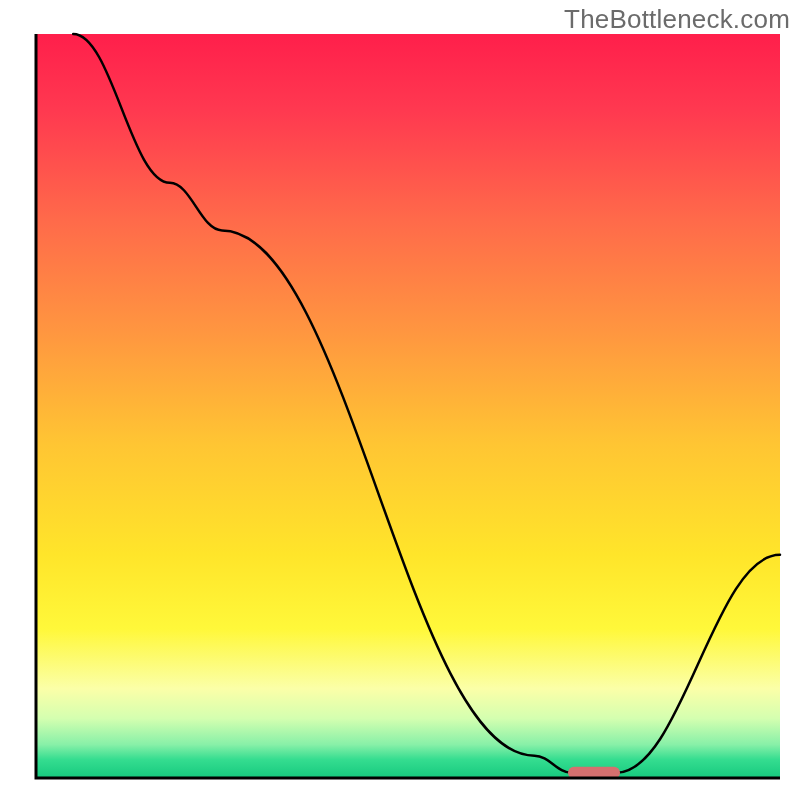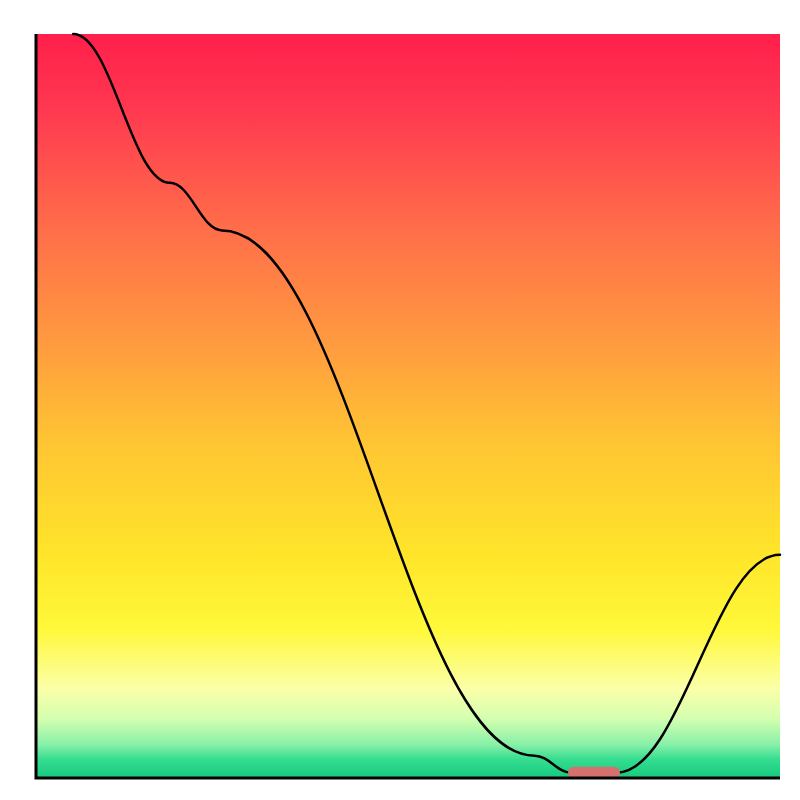--- a/index.html
+++ b/index.html
@@ -30,20 +30,21 @@
     display: block;
     position: absolute;
     top: 0;
     left: 0;
   }
 </style>
 </head>
 <body>
 
 <div class="canvas-wrap">
+  <div class="watermark">TheBottleneck.com</div>
 
   <svg id="chart-svg" width="800" height="800" viewBox="0 0 800 800">
     <defs>
       <linearGradient id="bg-grad" x1="0" y1="0" x2="0" y2="1">
           <stop offset="0.00%" stop-color="#ff1f4b"></stop>
           <stop offset="10.00%" stop-color="#ff3850"></stop>
           <stop offset="25.00%" stop-color="#ff6a4a"></stop>
           <stop offset="40.00%" stop-color="#ff9640"></stop>
           <stop offset="55.00%" stop-color="#ffc533"></stop>
           <stop offset="70.00%" stop-color="#ffe52a"></stop>

